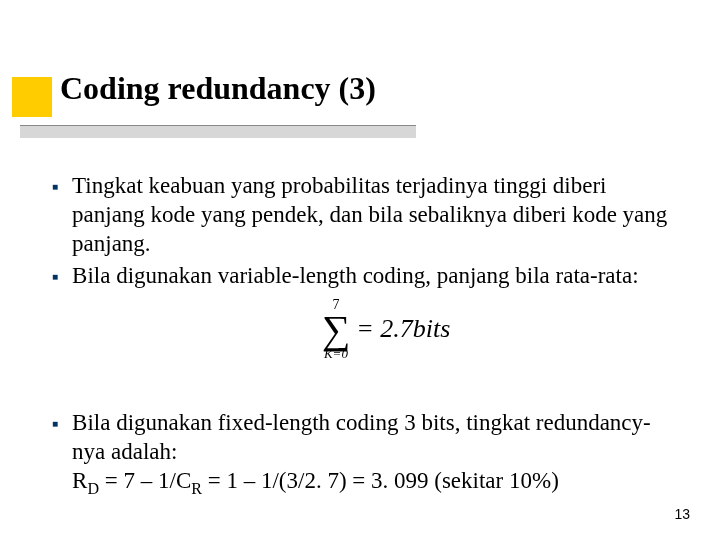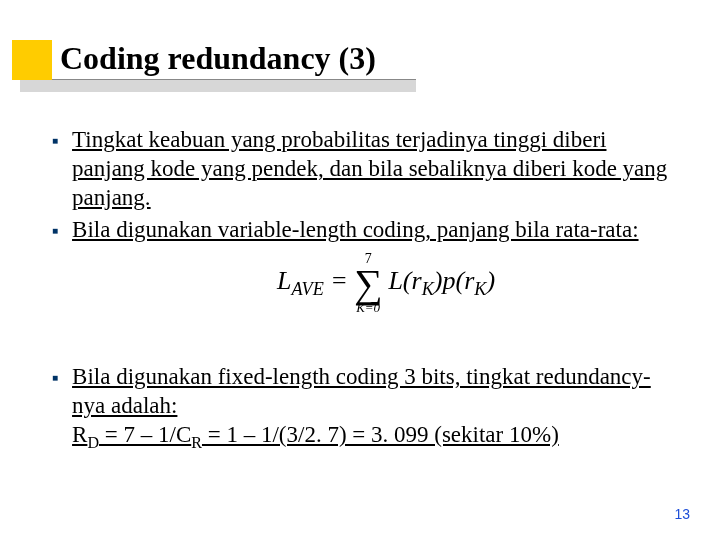--- a/index.html
+++ b/index.html
@@ -15,25 +15,25 @@
   }
   .slide {
     width: 720px;
     height: 540px;
     position: relative;
     padding: 20px 30px 10px 30px;
     box-sizing: border-box;
   }
   .title-row {
     display: flex;
-    align-items: flex-start;
+    align-items: center;
     border-bottom: 1px solid #888;
-    padding-bottom: 0px;
+    padding-bottom: 16px;
     margin-left: -10px;
-    margin-top: 20px;
+    margin-top: 50px;
     width: 60%;
   }
   .accent-box {
     width: 40px;
     height: 40px;
     background: #ffcc00;
     margin-right: 8px;
     margin-bottom: -14px;
     margin-left: -8px;
     flex-shrink: 0;
@@ -66,21 +66,20 @@
   .bullet-marker {
     font-family: Arial, sans-serif;
     font-size: 10px;
     color: #003366;
     margin-right: 14px;
     margin-top: 9px;
     flex-shrink: 0;
   }
   .bullet-text {
     flex: 1;
-    text-decoration: underline;
   }
   .formula-img {
     display: flex;
     justify-content: center;
     margin: 8px 0 26px 40px;
     font-size: 26px;
     font-family: "Times New Roman", serif;
     font-style: italic;
   }
   .formula-block {
@@ -110,21 +109,21 @@
   .sub {
     vertical-align: sub;
     font-size: 0.7em;
   }
   .page-number {
     position: absolute;
     bottom: 18px;
     right: 30px;
     font-family: Arial, sans-serif;
     font-size: 14px;
-    color: #1d4ed8;
+    color: #000000;
     margin-top: 10px;
   }
   .gap {
     height: 24px;
   }
 </style>
 </head>
 <body>
 
 <div class="slide">
@@ -142,29 +141,26 @@
       <span class="bullet-text">Tingkat keabuan yang probabilitas terjadinya tinggi diberi panjang kode yang pendek, dan bila sebaliknya diberi kode yang panjang.</span>
     </div>
 
     <div class="bullet-item">
       <span class="bullet-marker">■</span>
       <span class="bullet-text">Bila digunakan variable-length coding, panjang bila rata-rata:</span>
     </div>
 
     <div class="formula-img">
       <div class="formula-block">
-        <span><span>L</span><span class="sub">AVE</span> =</span>
         <span class="sigma-wrap">
           <span class="sigma-top">7</span>
           <span class="sigma">∑</span>
           <span class="sigma-bot">K=0</span>
         </span>
-        <span>
-          <span>L(r</span><span class="sub">K</span><span>)</span><span>p(r</span><span class="sub">K</span><span>)</span>
-        </span>
+        <span>= 2.7bits</span>
       </div>
     </div>
 
     <div class="gap"></div>
 
     <div class="bullet-item">
       <span class="bullet-marker">■</span>
       <span class="bullet-text">
         <span>Bila digunakan fixed-length coding 3 bits, tingkat redundancy-nya adalah:</span><br>
         <span>R</span><span class="sub">D</span><span> = 7 – 1/C</span><span class="sub">R</span><span> = 1 – 1/(3/2. 7) = 3. 099 (sekitar 10%)</span>

